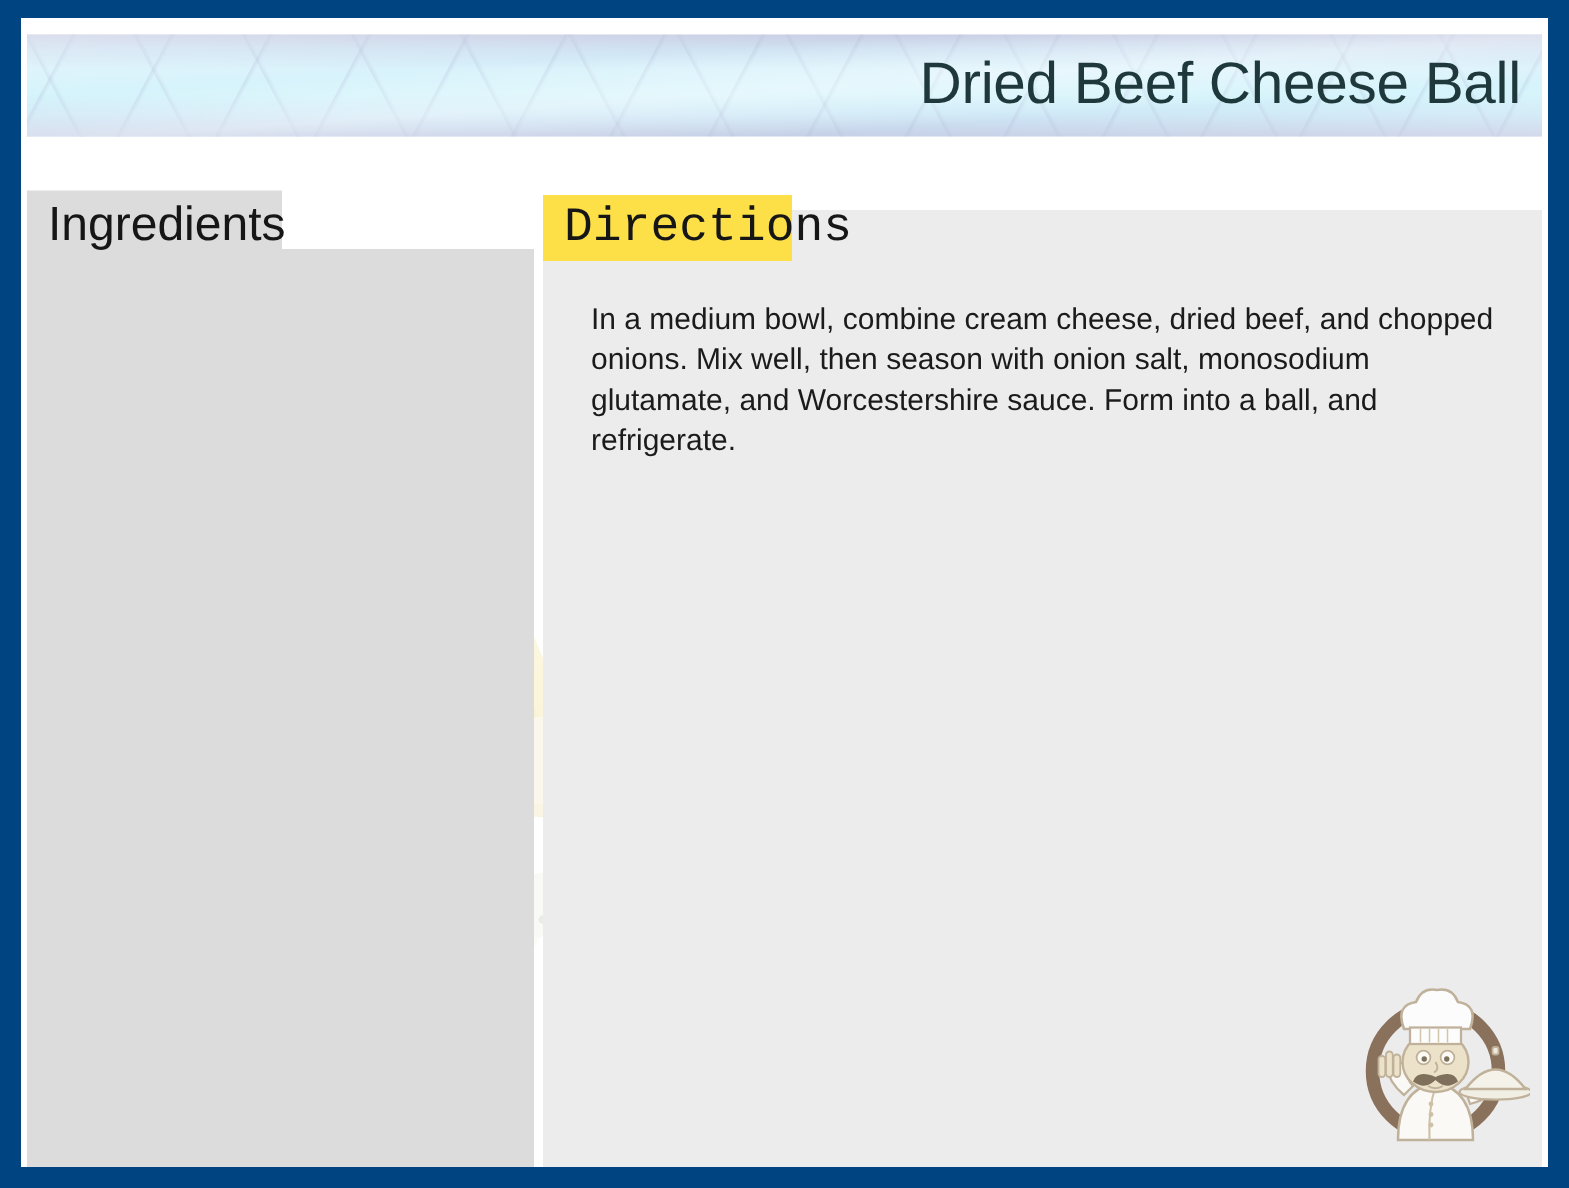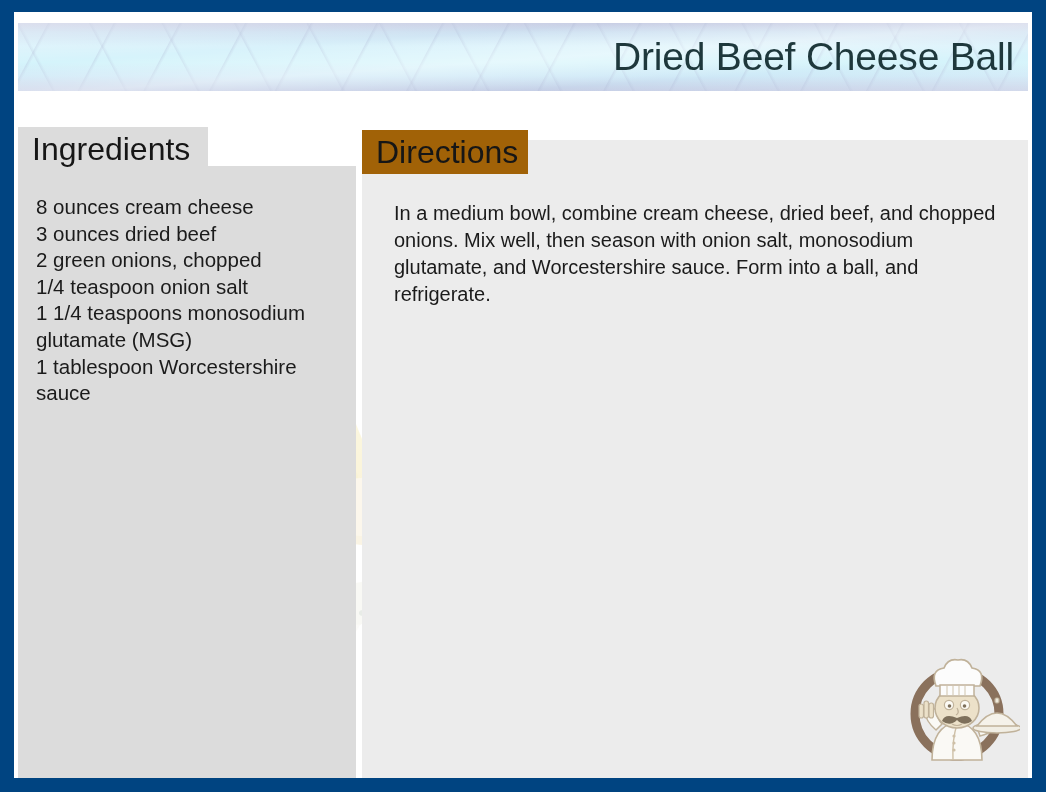--- a/index.html
+++ b/index.html
@@ -120,33 +120,34 @@
     height: 638px;
     background: #ececec;
     z-index: 2;
   }
 
   
   #ingredients-header-box {
     position: absolute;
     left: 4px;
     top: 115px;
-    width: 190px;
+    width: 170px;
     height: 44px;
     background: #dcdcdc;
     z-index: 3;
   }
   #directions-header-box {
     position: absolute;
     left: 348px;
     top: 118px;
     width: 166px;
     height: 44px;
-    background: #a16207;
+    background: #fde047;
     z-index: 3;
+    font-family: Liberation Mono, monospace;
   }
   .section-heading {
     position: absolute;
     left: 14px;
     top: 50%;
     transform: translateY(-50%);
     font-size: 32px;
     line-height: 1;
     color: #161616;
     white-space: nowrap;
@@ -305,28 +306,20 @@
         <rect x="342" y="286" width="28" height="26" fill="#eeeee0"></rect>
         <circle cx="352" cy="298" r="3" fill="#a6b7a8"></circle>
         <circle cx="362" cy="292" r="2.5" fill="#a6b7a8"></circle>
       </g>
     </svg>
 
     <div id="ingredients-panel"></div>
     <div id="ingredients-header-box">
       <div class="section-heading">Ingredients</div>
     </div>
-    <div id="ingredients-list">
-      <div class="ing-line">8 ounces cream cheese</div>
-      <div class="ing-line">3 ounces dried beef</div>
-      <div class="ing-line">2 green onions, chopped</div>
-      <div class="ing-line">1/4 teaspoon onion salt</div>
-      <div class="ing-line">1 1/4 teaspoons monosodium glutamate (MSG)</div>
-      <div class="ing-line">1 tablespoon Worcestershire sauce</div>
-    </div>
 
     <div id="directions-panel"></div>
     <div id="directions-header-box">
       <div class="section-heading">Directions</div>
     </div>
     <div id="directions-text">In a medium bowl, combine cream cheese, dried beef, and chopped onions. Mix well, then season with onion salt, monosodium glutamate, and Worcestershire sauce.  Form into a ball, and refrigerate.</div>
 
     <svg id="chef-logo" viewBox="0 0 118 116" aria-hidden="true">
 
       <circle cx="55" cy="66" r="42" fill="none" stroke="#7a5c44" stroke-width="9"></circle>

